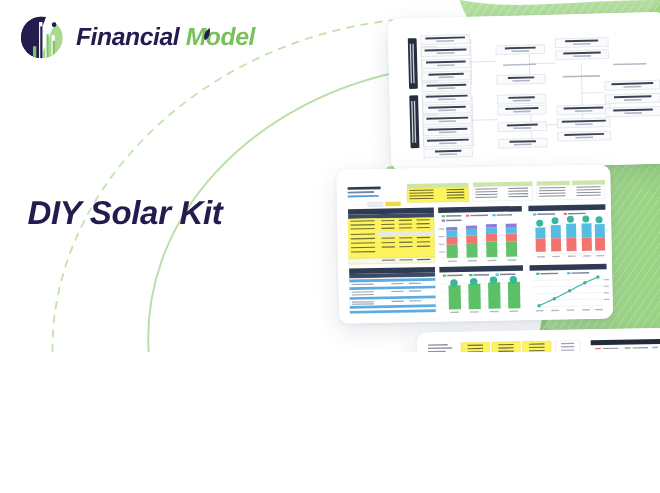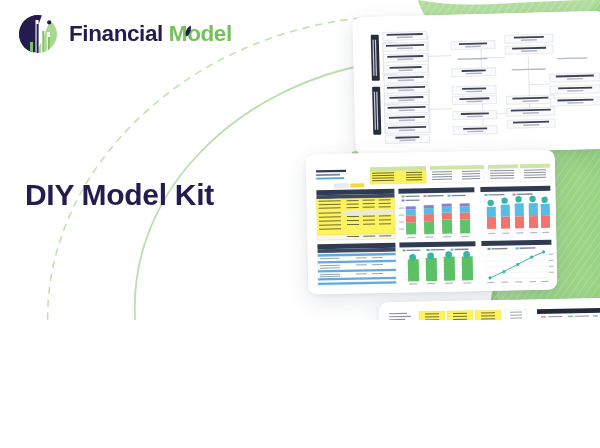--- a/index.html
+++ b/index.html
@@ -2,21 +2,21 @@
 <html><head>
 <meta charset="utf-8">
 <style>
   html,body{margin:0;padding:0;}
   body{
     width:600px;height:448px;overflow:hidden;
     background:#ffffff;
     font-family:"Liberation Sans", sans-serif;
     position:relative;
   }
-  #stage{position:absolute;inset:0;width:600px;height:320px;overflow:hidden;background:#fff;}
+  #stage{position:absolute;inset:0;width:600px;height:320px;overflow:hidden;background:#fff;font-style:italic;}
 
   
   .bg-layer{position:absolute;inset:0;overflow:hidden;pointer-events:none;}
   .bg-svg{position:absolute;top:0;left:0;}
 
   
   .brand{position:absolute;left:16px;top:12px;display:flex;align-items:center;gap:9px;}
   .brand-mark{width:44px;height:44px;flex:0 0 44px;}
   .brand-text{font-size:22.5px;font-weight:bold;letter-spacing:-0.4px;line-height:1;white-space:nowrap;}
   .brand-fin{color:#241c4f;}
@@ -125,21 +125,21 @@
       <circle cx="22" cy="22" r="19" fill="none" stroke="#ffffff" stroke-width="0"></circle>
     </svg>
     <div class="brand-text">
       <span class="brand-fin">Financial</span><span>&nbsp;</span><span class="brand-mod"><span>Model</span><svg width="9" height="12" viewBox="0 0 9 12" style="position:absolute;left:14.5px;top:4px;">
             <path d="M7.6,0.4 C8.6,4.6 7.2,9.4 3.4,11.6 C1.6,9 2.4,3.8 7.6,0.4 Z" fill="#241c4f"></path>
           </svg></span>
     </div>
   </div>
 
   <div class="headline">
-    <div>DIY Model Kit</div>
+    <div>DIY Solar Kit</div>
   </div>
 
   <div class="filetypes">
     <svg class="ft-icon" viewBox="0 0 46 50">
       <rect x="12" y="3" width="33" height="12.5" fill="#56b87d"></rect>
       <rect x="12" y="15.5" width="33" height="12" fill="#3aa967"></rect>
       <rect x="12" y="27.5" width="33" height="12" fill="#238a54"></rect>
       <rect x="12" y="39.5" width="33" height="7" fill="#1d7a49"></rect>
       <rect x="28" y="3" width="17" height="12.5" fill="#4fb478"></rect>
       <rect x="28" y="15.5" width="17" height="12" fill="#33a261"></rect>

